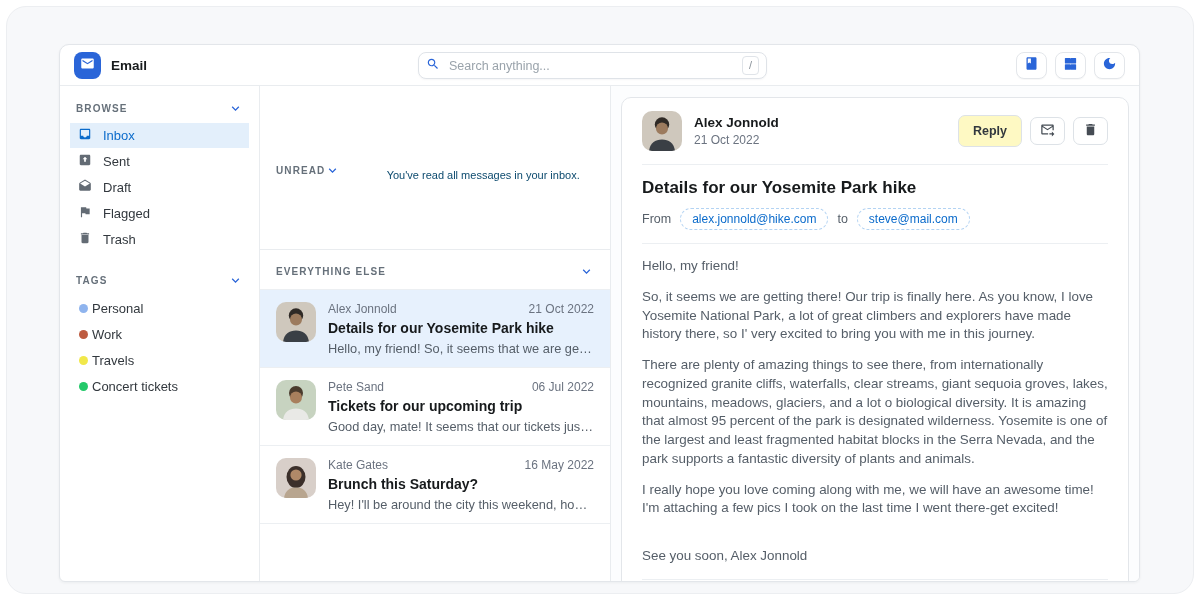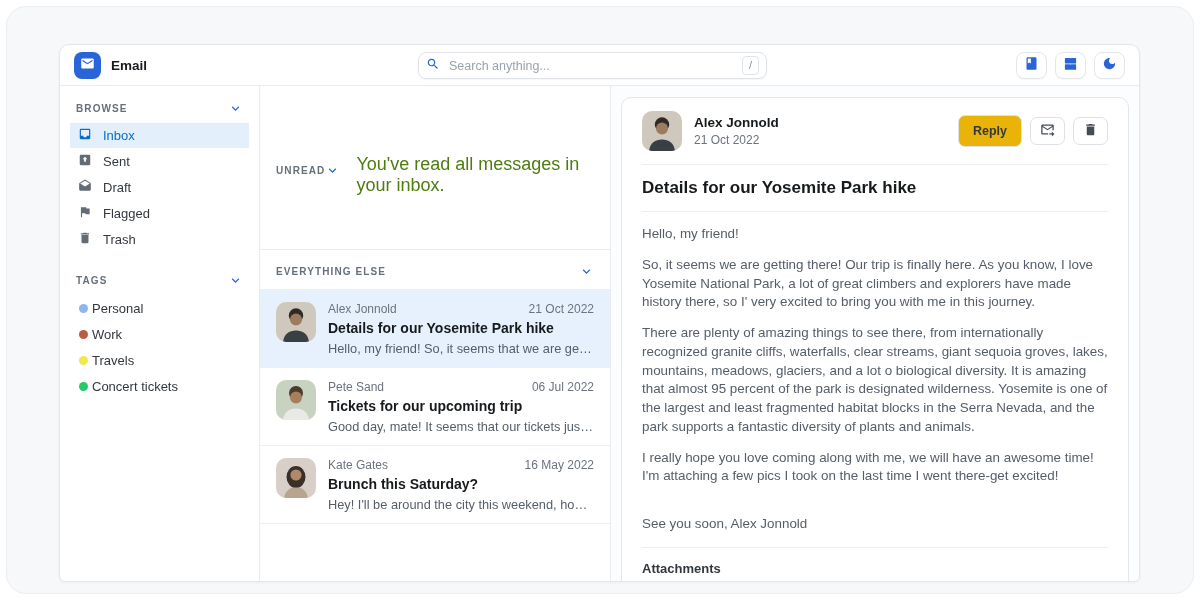--- a/index.html
+++ b/index.html
@@ -45,41 +45,41 @@
   .nav-item svg { width:14px; height:14px; fill:#636b74; flex:0 0 auto; }
   .nav-item.selected { background:#e3effb; color:#0b6bcb; font-weight:500; }
   .nav-item.selected svg { fill:#0b6bcb; }
   .tags-block { margin-top:16px; }
   .tag-item { display:flex; align-items:center; gap:4px; height:26px; padding:0 9px; font-size:13px; color:#32383e; cursor:pointer; }
   .dot { width:9px; height:9px; border-radius:50%; flex:0 0 auto; }
   
   .list-col { width:351px; flex:0 0 auto; border-right:1px solid #e9ecef; display:flex; flex-direction:column; background:#fff; }
   .unread-sec { height:164px; flex:0 0 auto; border-bottom:1px solid #e9ecef; display:flex; flex-direction:row; }
   .list-head { display:flex; align-items:center; justify-content:space-between; padding:13px 16px 8px; }
-  .empty-msg { flex:1; display:flex; align-items:center; justify-content:center; color:#4d7c0f; font-size:18px; padding-top:14px; }
+  .empty-msg { flex:1; display:flex; align-items:center; justify-content:center; color:#0c4a6e; font-size:11px; padding-top:14px; }
   .ee-head { padding:14px 16px 10px; }
   .mail-item { display:flex; gap:12px; padding:12px 16px 11px; border-bottom:1px solid #eceff2; cursor:pointer; background:#fff; }
   .mail-item.first { border-top:1px solid #eceff2; }
   .mail-item.selected { background:#e7f1fd; }
   .mi-avatar { width:40px; height:40px; border-radius:10px; overflow:hidden; flex:0 0 auto; }
   .mi-avatar svg { width:40px; height:40px; display:block; }
   .mi-body { flex:1; min-width:0; }
   .mi-row { display:flex; justify-content:space-between; align-items:baseline; font-size:12px; color:#6b7380; }
   .mi-title { font-size:14px; font-weight:600; color:#171a1c; margin-top:4px; }
   .mi-preview { font-size:12.8px; color:#555e68; margin-top:5px; white-space:nowrap; overflow:hidden; text-overflow:ellipsis; }
   
   .main-pane { flex:1; background:#fcfdfe; padding:11px 10px; min-width:0; }
   .mail-card { background:#fff; border:1px solid #e3e6ea; border-radius:10px; padding:13px 20px 15px; }
   .card-head { display:flex; align-items:center; gap:12px; }
   .ch-avatar { width:40px; height:40px; border-radius:10px; overflow:hidden; flex:0 0 auto; }
   .ch-avatar svg { width:40px; height:40px; display:block; }
   .ch-name { font-size:13.5px; font-weight:600; color:#171a1c; }
   .ch-date { font-size:12px; color:#6b7380; margin-top:3px; }
   .ch-actions { margin-left:auto; display:flex; gap:8px; align-items:center; }
-  .reply-btn { padding:8px 14px; font-size:12.5px; font-weight:600; color:#32383e; background:#eab308; border:1px solid #dde2e7; border-radius:7px; cursor:pointer; font-family:inherit; }
+  .reply-btn { padding:8px 14px; font-size:12.5px; font-weight:600; color:#32383e; background:#fef9c3; border:1px solid #dde2e7; border-radius:7px; cursor:pointer; font-family:inherit; }
   .card-icon-btn { width:35px; height:28px; border:1px solid #dde2e7; border-radius:7px; background:#fff; display:flex; align-items:center; justify-content:center; cursor:pointer; }
   .card-icon-btn svg { width:15px; height:15px; fill:#454c54; }
   .divider { border:none; border-top:1px solid #eceff2; margin:13px 0; }
   .subject { font-size:17px; font-weight:600; color:#171a1c; margin:1px 0 10px; }
   .fromto { display:flex; align-items:center; gap:9px; font-size:12.5px; color:#555e68; }
   .chip { padding:3px 11px; border:1px dashed #b3d3f3; border-radius:999px; color:#0b6bcb; font-size:12px; font-weight:500; background:#fff; cursor:pointer; }
   .body-text p { font-size:13.4px; line-height:1.4; color:#555e68; margin:0 0 12px; }
   .body-text p:last-child { margin-bottom:0;margin-top:29px; }
   .attach-label { font-size:13px; font-weight:600; color:#32383e; margin:0 0 9px; }
 </style>
@@ -327,20 +327,26 @@
                     <path d="M6 19c0 1.1.9 2 2 2h8c1.1 0 2-.9 2-2V7H6v12zM19 4h-3.5l-1-1h-5l-1 1H5v2h14V4z"></path>
                   </svg>
               </span>
             </div>
           </div>
         </div>
 
         <hr class="divider">
 
         <div class="subject">Details for our Yosemite Park hike</div>
+        <div class="fromto">
+          <span>From</span>
+          <span class="chip">alex.jonnold@hike.com</span>
+          <span>to</span>
+          <span class="chip">steve@mail.com</span>
+        </div>
 
         <hr class="divider">
 
         <div class="body-text">
           <p>Hello, my friend!</p>
           <p>So, it seems we are getting there! Our trip is finally here. As you know, I love Yosemite National Park, a lot of great climbers and explorers have made history there, so I' very excited to bring you with me in this journey.</p>
           <p>There are plenty of amazing things to see there, from internationally recognized granite cliffs, waterfalls, clear streams, giant sequoia groves, lakes, mountains, meadows, glaciers, and a lot o biological diversity. It is amazing that almost 95 percent of the park is designated wilderness. Yosemite is one of the largest and least fragmented habitat blocks in the Serra Nevada, and the park supports a fantastic diversity of plants and animals.</p>
           <p>I really hope you love coming along with me, we will have an awesome time! I'm attaching a few pics I took on the last time I went there-get excited!</p>
           <p>See you soon, Alex Jonnold</p>
         </div>

